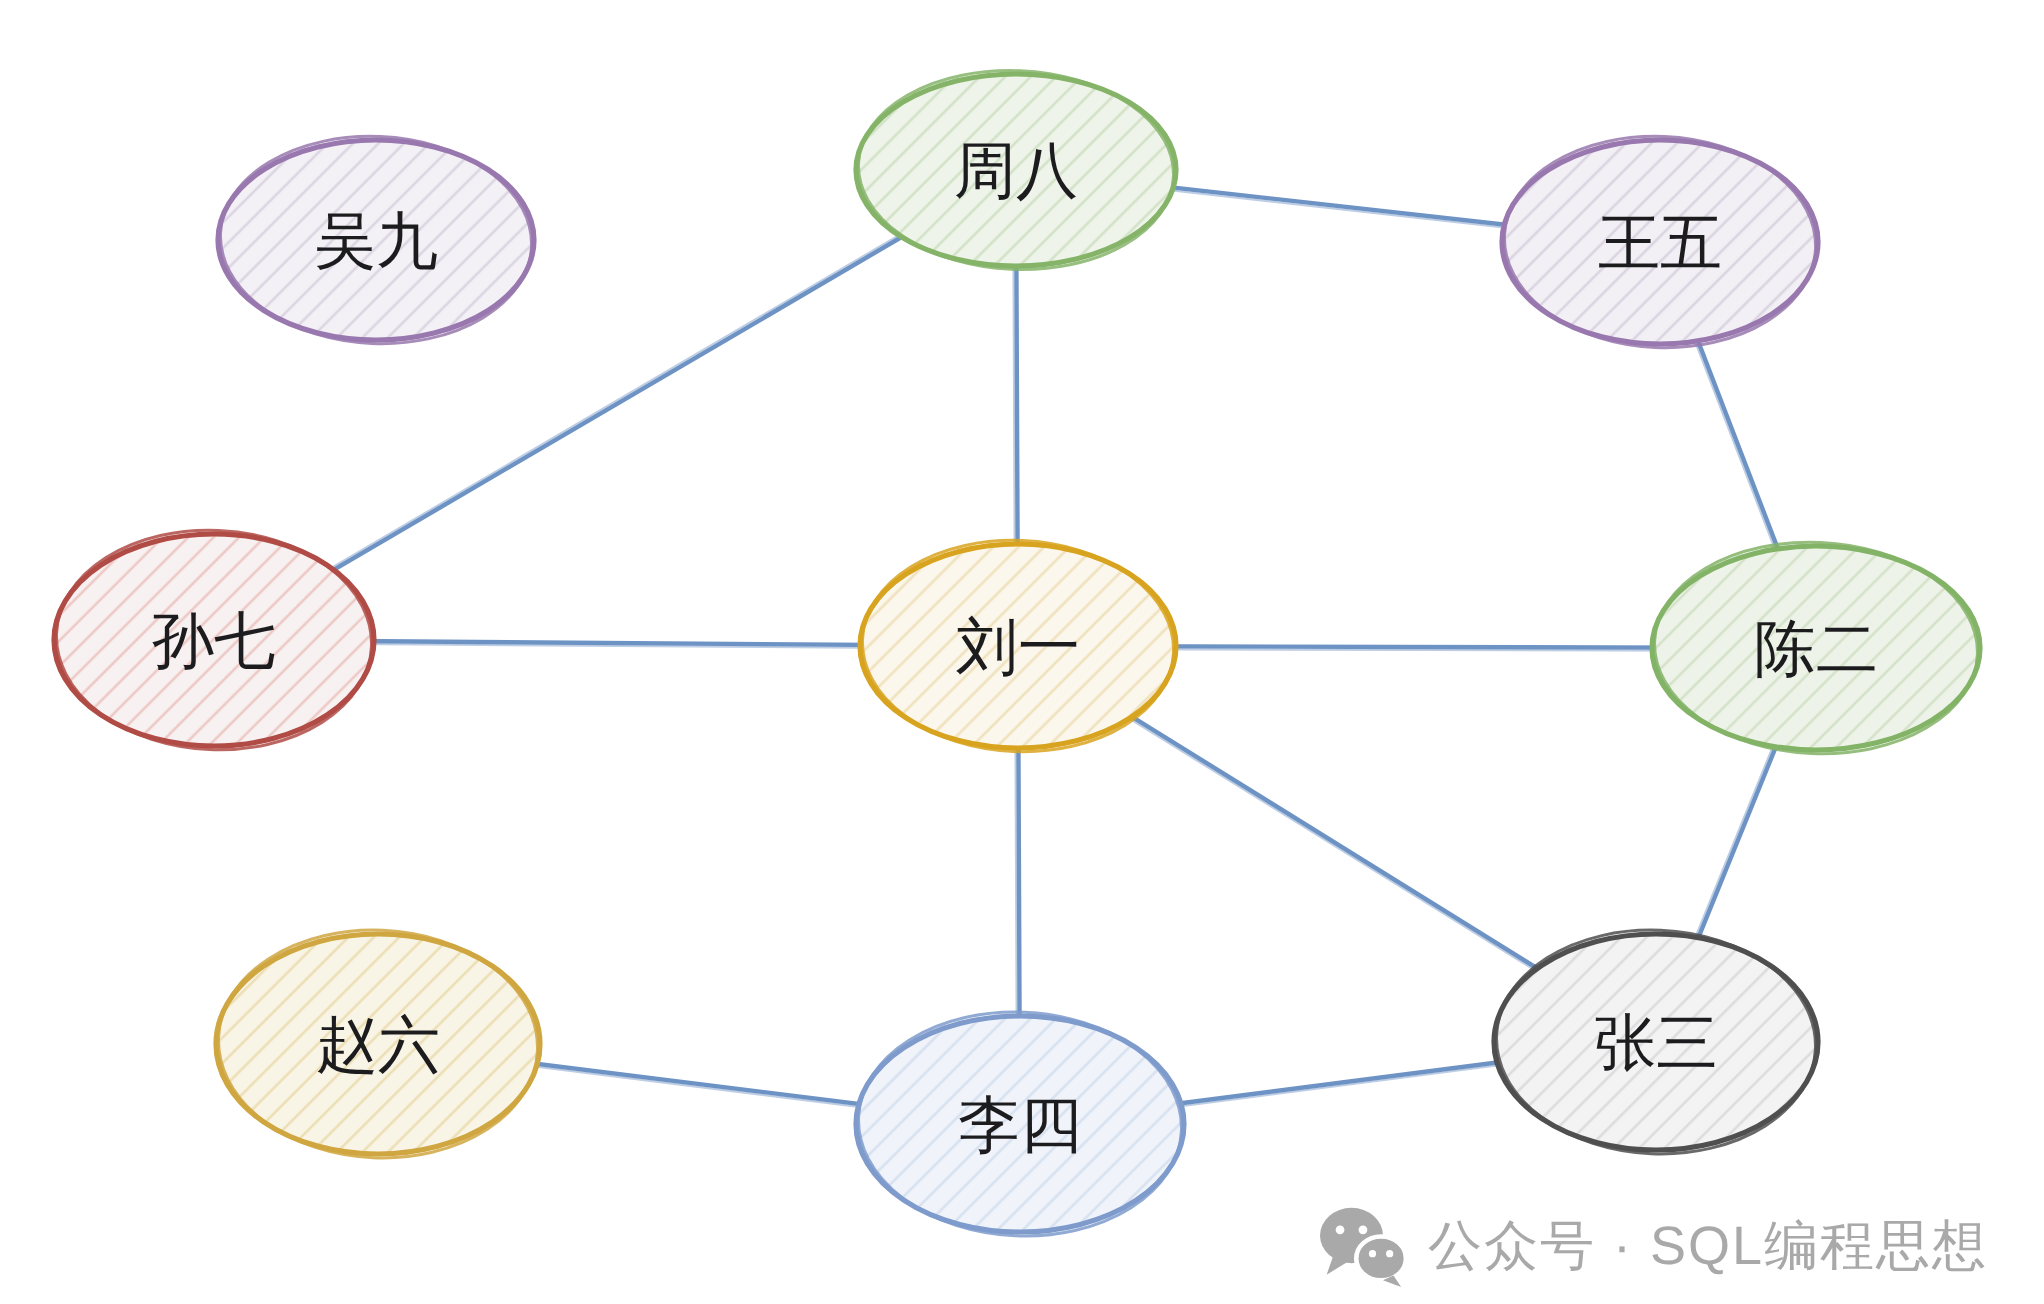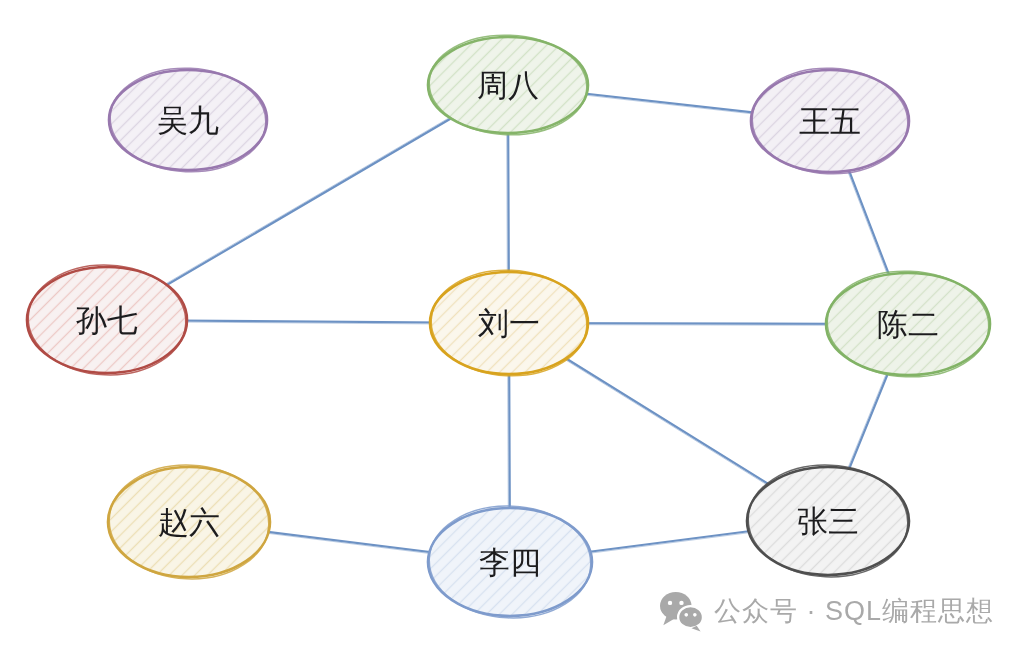--- a/index.html
+++ b/index.html
@@ -20,21 +20,21 @@
     left: 0;
     top: 0;
   }
   .node-label {
     font-family: "Liberation Sans", "DejaVu Sans", sans-serif;
     font-weight: 500;
   }
   .watermark {
     position: absolute;
     right: 28px;
-    bottom: 20px;
+    bottom: 8px;
     display: flex;
     align-items: center;
     gap: 10px;
     user-select: none;
   }
   .watermark-text {
     font-size: 27px;
     letter-spacing: 1px;
     font-family: "Liberation Sans", "DejaVu Sans", sans-serif;
   }

